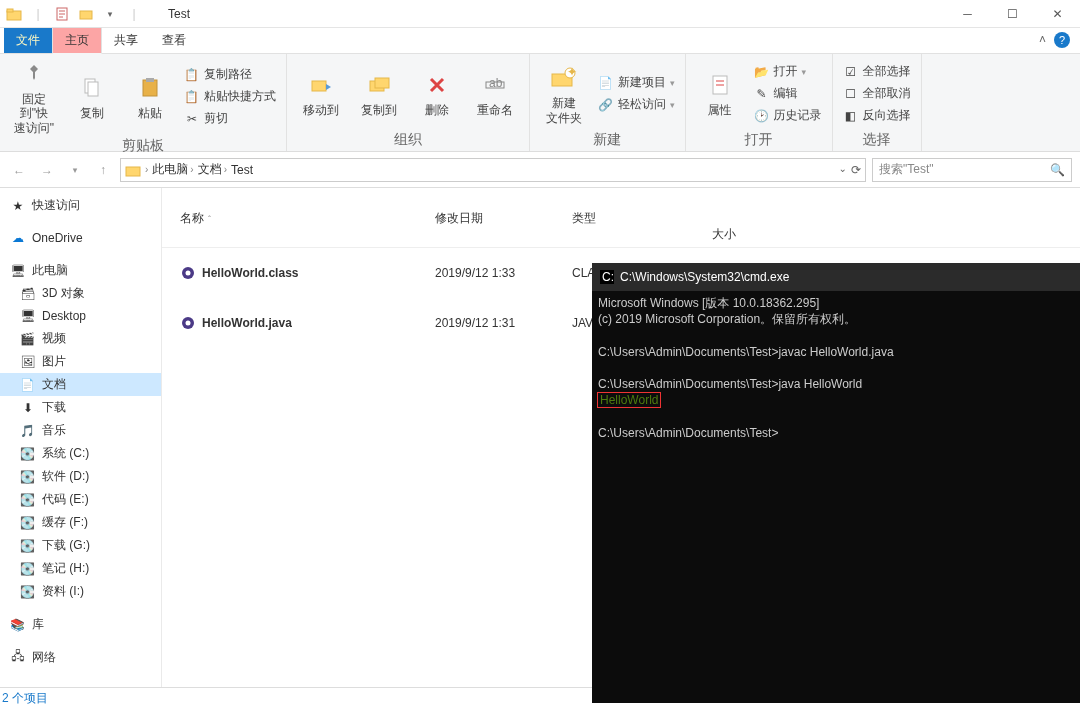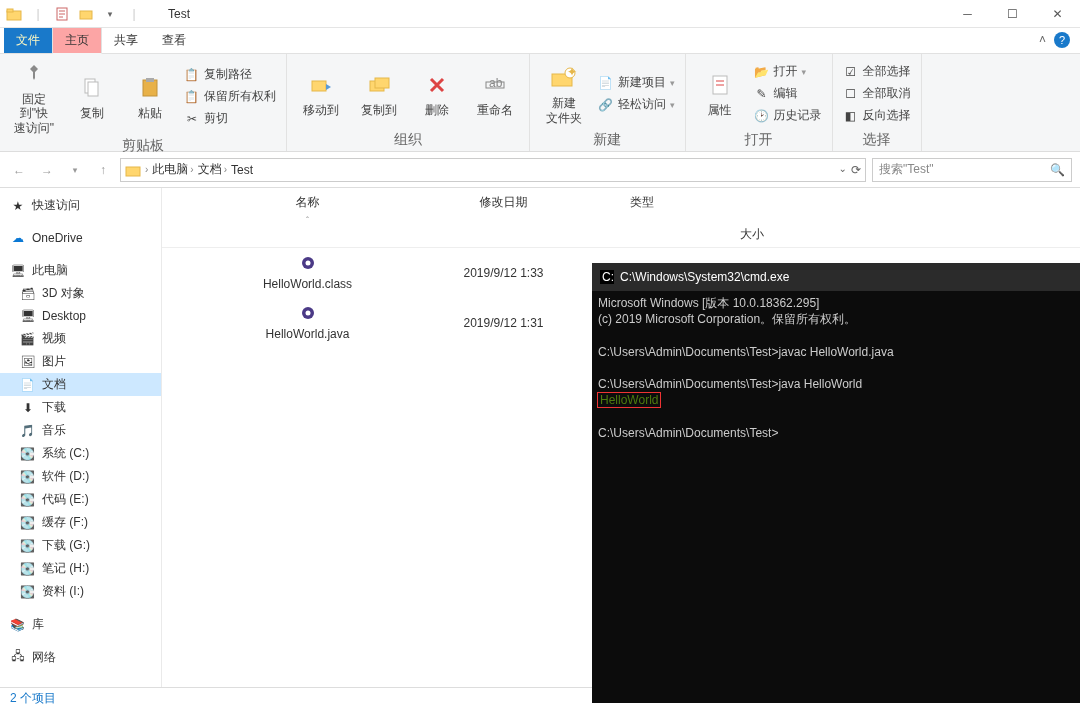--- a/index.html
+++ b/index.html
@@ -47,32 +47,32 @@
 .main { display: flex; height: calc(100% - 28px - 26px - 98px - 36px - 22px); }
 .sidebar { width: 162px; border-right: 1px solid #eaeaea; overflow-y: auto; padding-top: 6px; }
 .sb-item { display: flex; align-items: center; gap: 6px; padding: 3px 6px 3px 20px; color: #333; }
 .sb-item.selected { background: #cde8ff; }
 .sb-item.header { font-weight: normal; padding-left: 10px; }
 .sb-icon { width: 16px; height: 16px; display: inline-flex; align-items: center; justify-content: center; flex-shrink: 0; }
 .sb-spacer { height: 10px; }
 
 .filepane { flex: 1; position: relative; }
 .file-columns { display: flex; padding: 6px 0 4px 18px; color: #333; border-bottom: 1px solid #eee; }
-.fc { display: flex; align-items: center; gap: 4px; flex-direction: column; }
+.fc { display: flex; align-items: center; gap: 4px; }
 .fc.name { width: 255px; }
 .fc.date { width: 137px; }
 .fc.type { width: 140px; }
 .fc.size { width: 80px; margin-top: 32px; }
 .fc-caret { color: #999; font-size: 9px; }
 .file-row { display: flex; padding: 2px 0 2px 18px; align-items: center; color: #333; }
-.file-row .fc.name { display: flex; align-items: center; gap: 6px; }
+.file-row .fc.name { display: flex; align-items: center; gap: 6px; font-weight: bold; }
 .file-icon { width: 16px; height: 16px; display: inline-flex; align-items: center; justify-content: center; }
 
 
-.statusbar { height: 22px; border-top: 1px solid #ddd; display: flex; align-items: center; padding: 0 10px; color: #1979ca; }
+.statusbar { height: 22px; border-top: 1px solid #ddd; display: flex; align-items: center; padding: 0 2px; color: #1979ca; }
 
 
 .cmd { position: absolute; left: 592px; top: 263px; width: 488px; height: 440px; background: #0c0c0c; color: #ccc; font-family: "Consolas","NSimSun",monospace; font-size: 13px; }
 .cmd-title { height: 28px; background: #2b2b2b; display: flex; align-items: center; gap: 6px; padding: 0 8px; color: #fff; font-family: "Segoe UI",sans-serif; font-size: 12px; }
 .cmd-body { padding: 4px 6px; line-height: 1.35; white-space: pre-wrap; }
 .cmd-body .hl { color: #4d7c0f; outline: 1px solid #e33; padding: 0 2px; }
 
 svg { display: block; }
 </style>
 </head>
@@ -150,21 +150,21 @@
           </span>
           <span>粘贴</span>
         </div>
       <div class="rbtn-col">
         <div class="rbtn-small">
             <span class="sicon">📋</span>
             <span>复制路径</span>
           </div>
         <div class="rbtn-small">
             <span class="sicon">📋</span>
-            <span>保留所有权利</span>
+            <span>粘贴快捷方式</span>
           </div>
         <div class="rbtn-small">
             <span class="sicon">✂</span>
             <span>剪切</span>
           </div>
       </div>
     </div>
     <div class="rgroup-label">剪贴板</div>
   </div>
 

